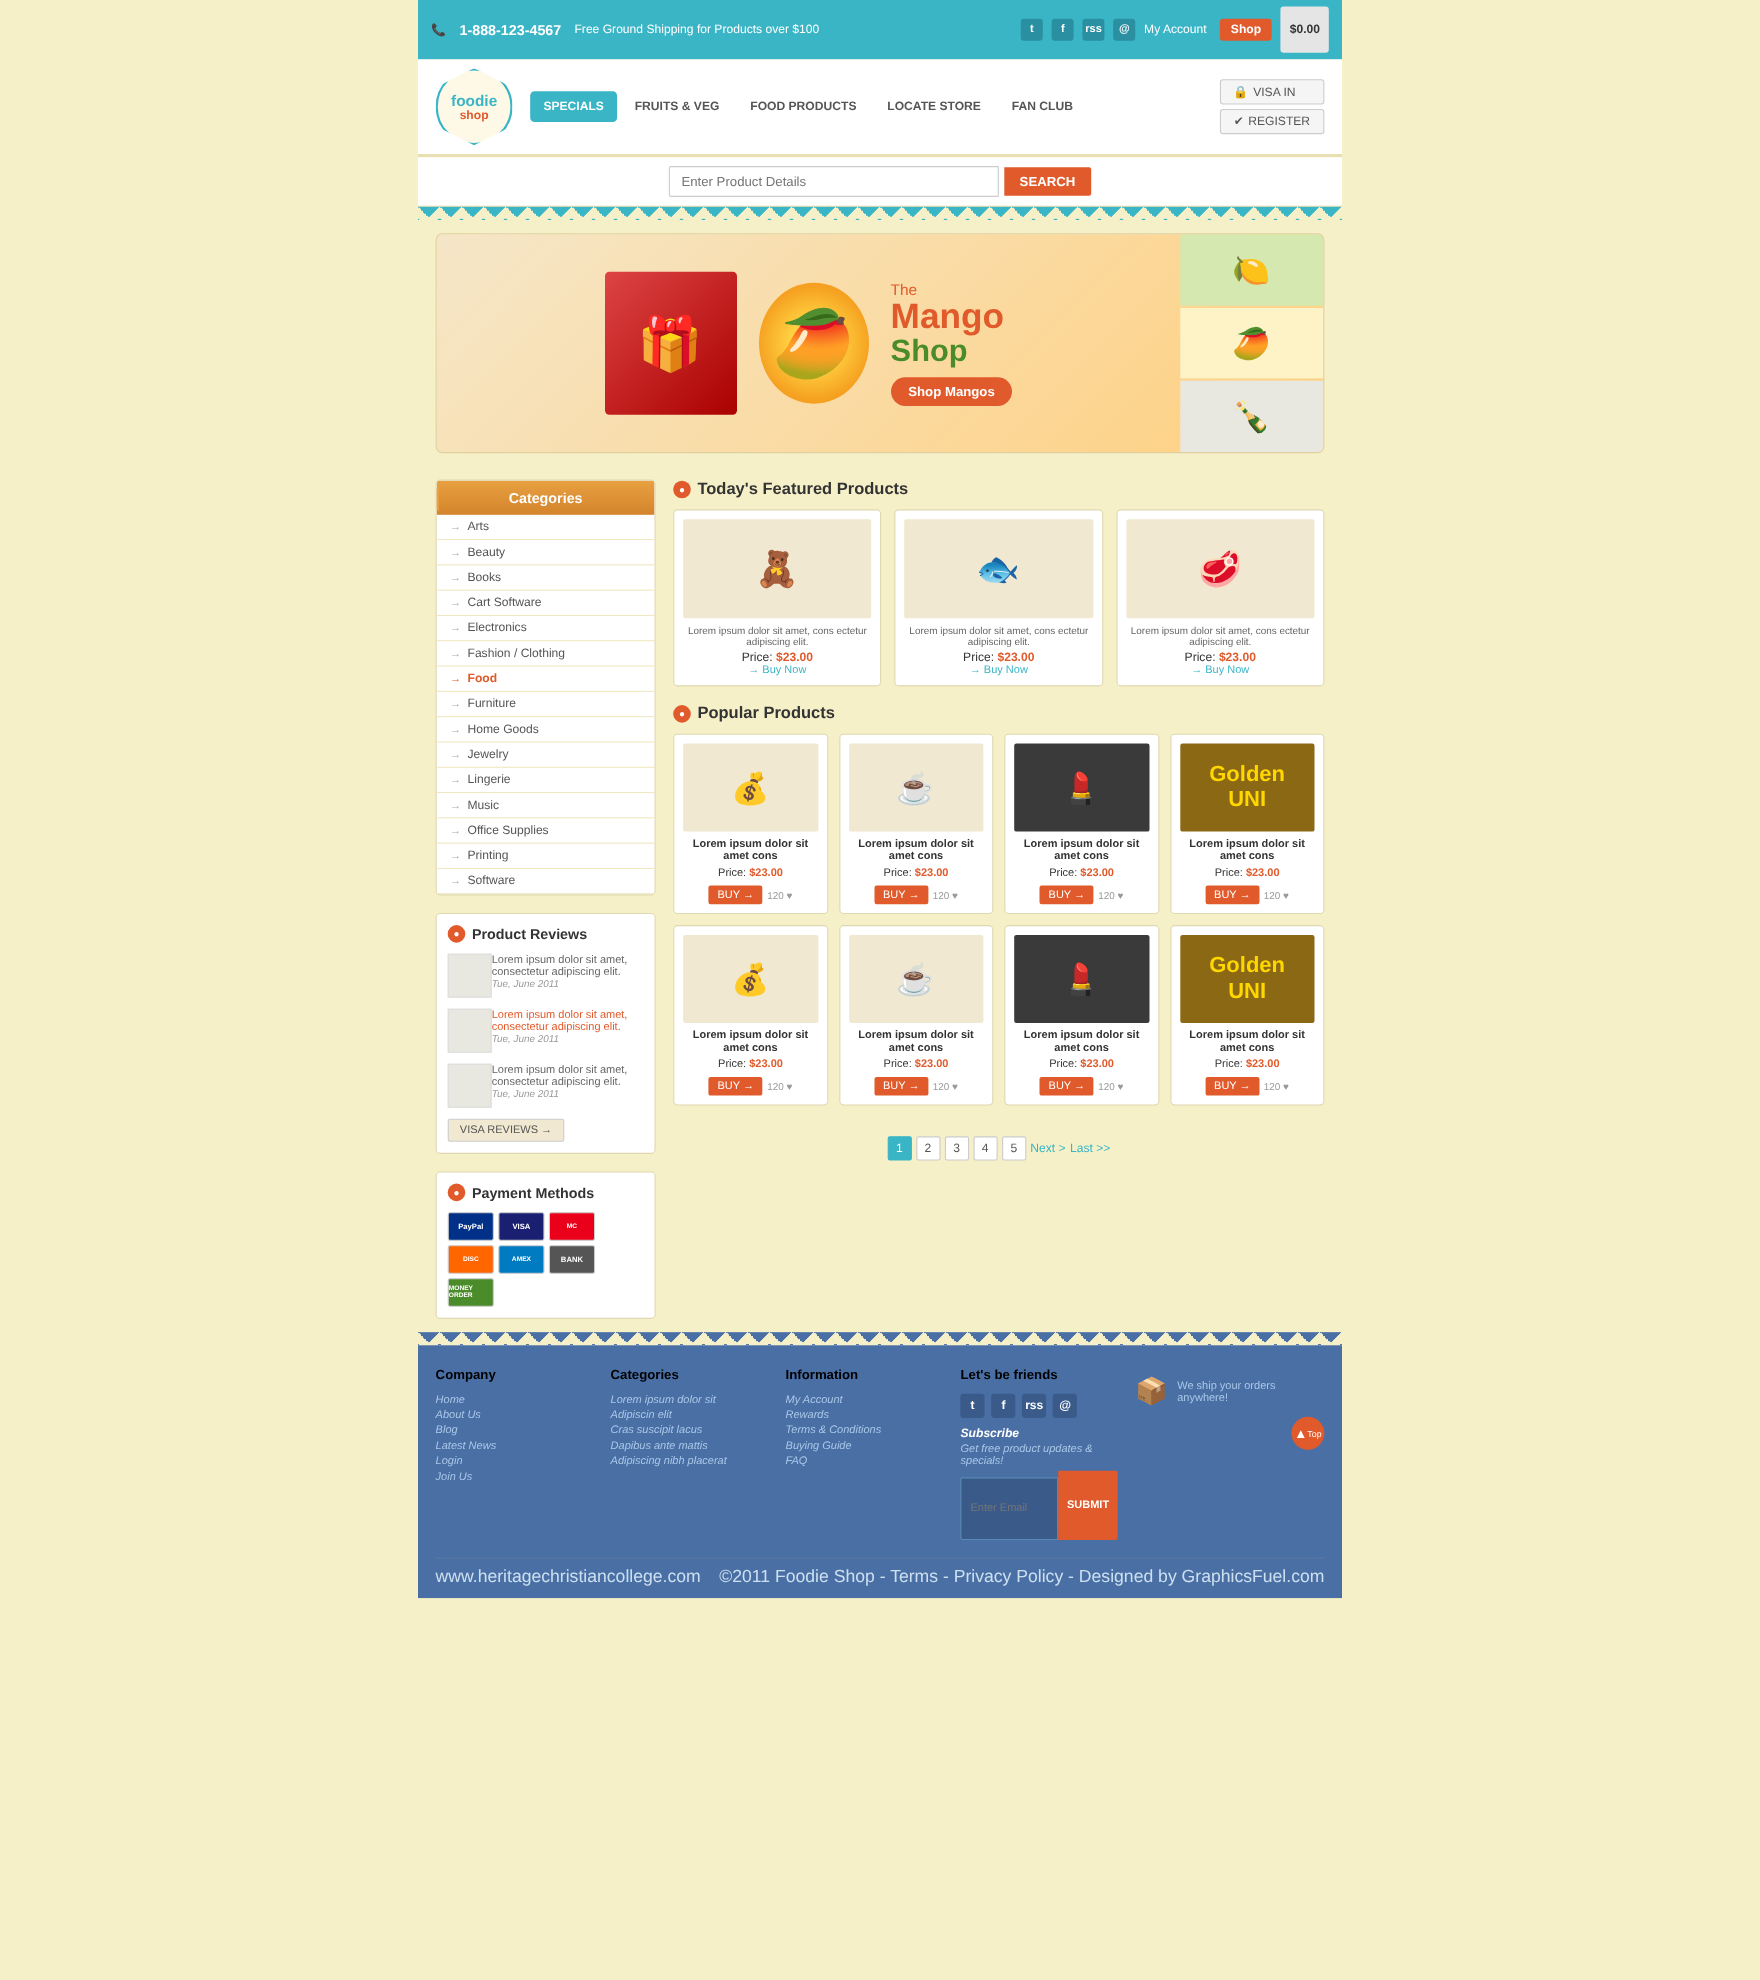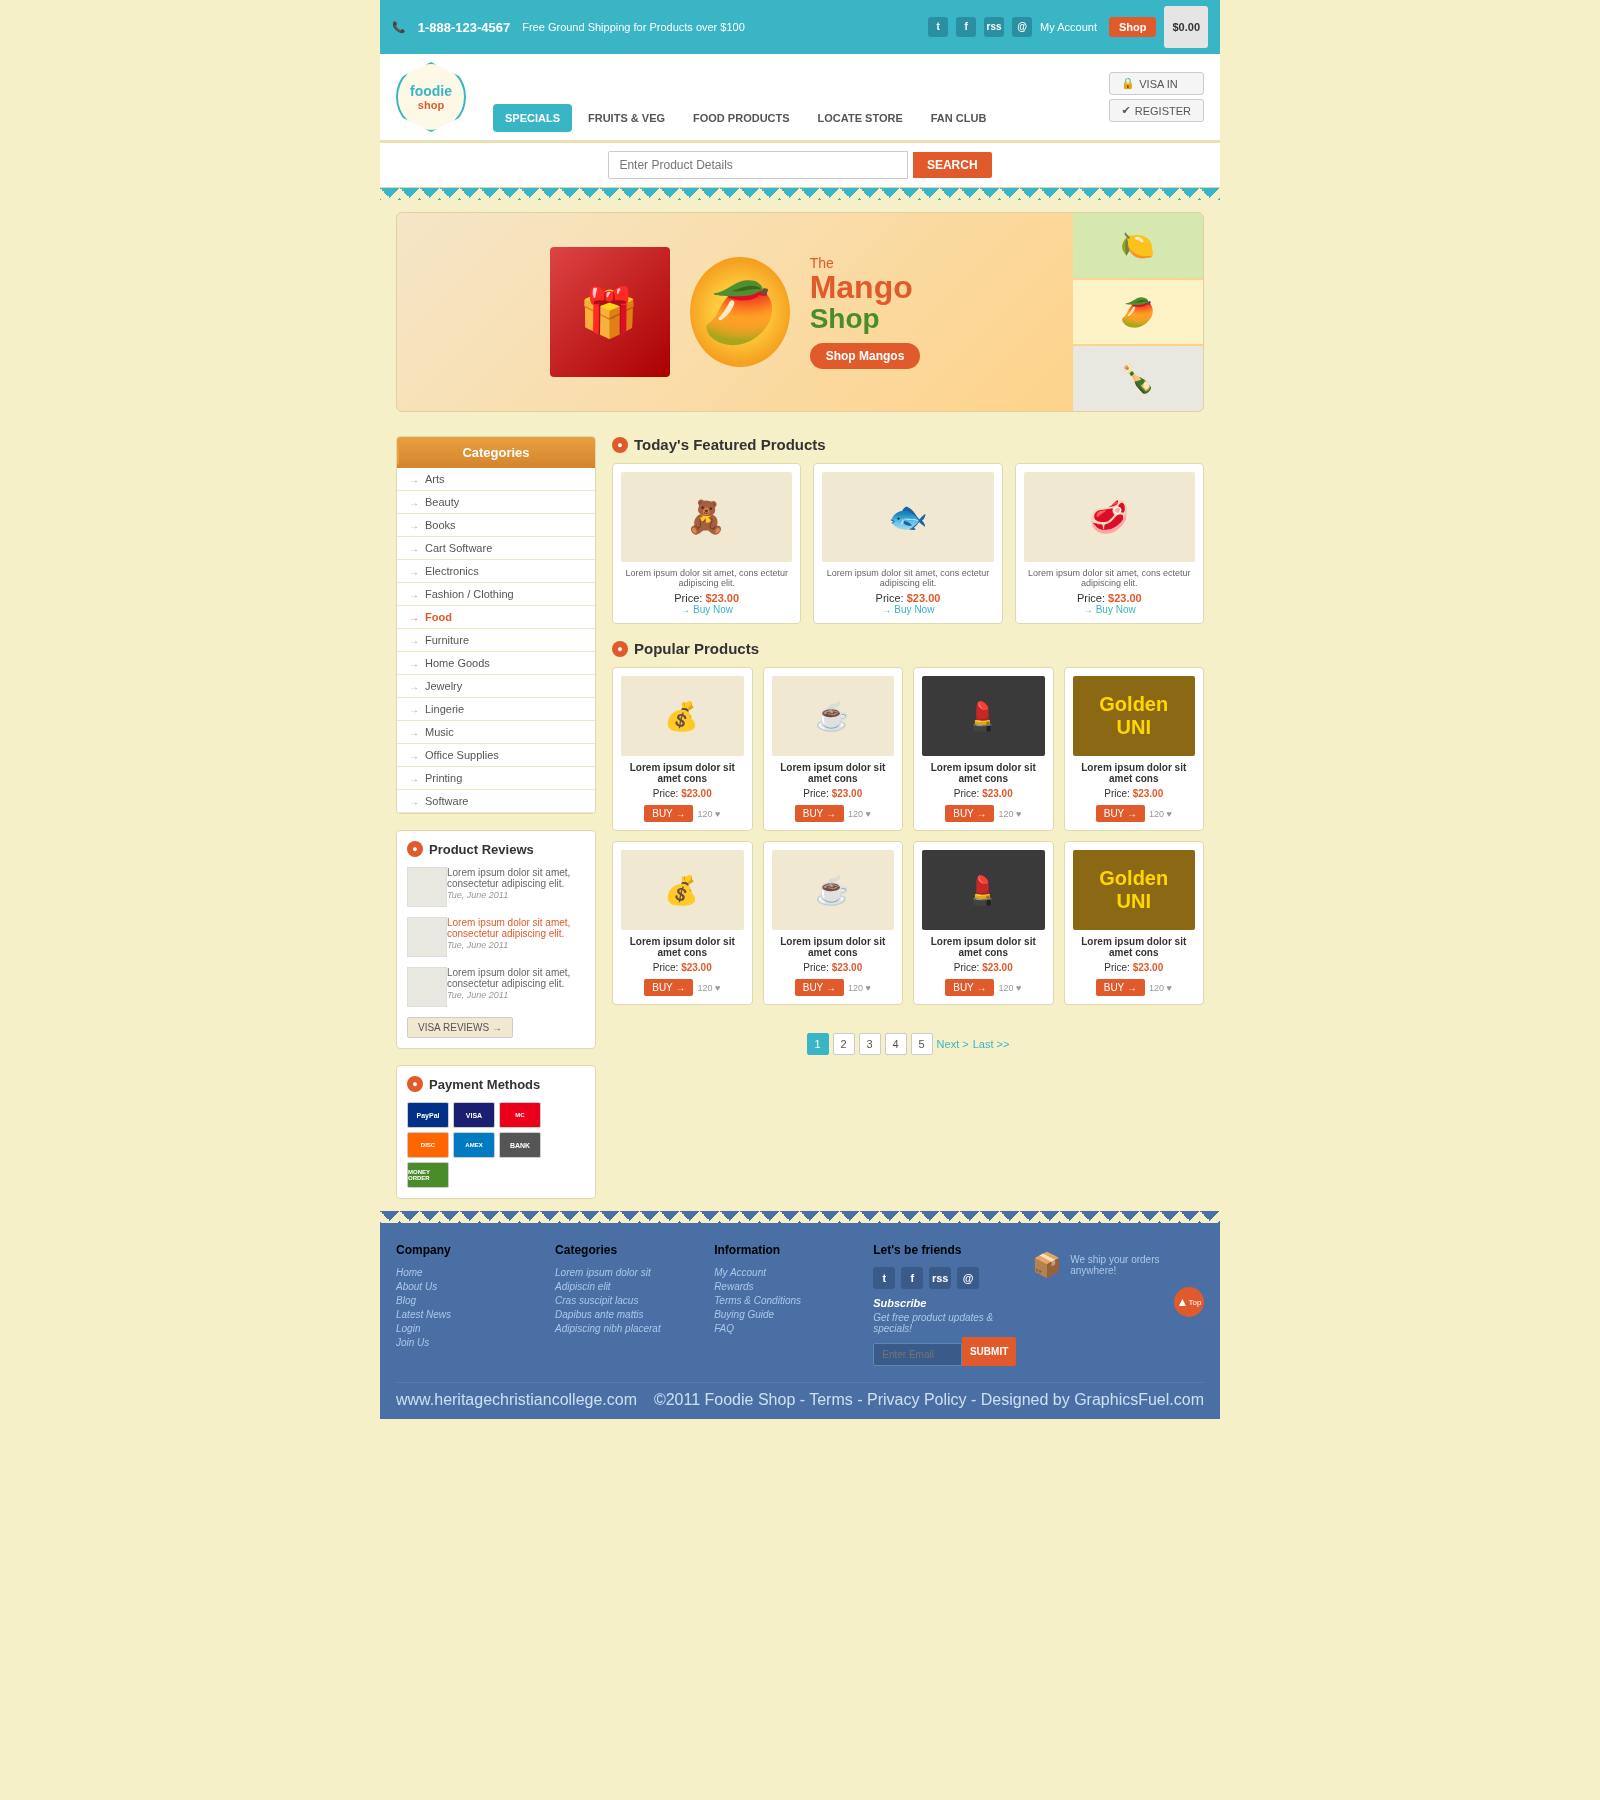--- a/index.html
+++ b/index.html
@@ -306,21 +306,21 @@
       font-size: 9px; font-weight: bold; color: #fff; margin: 0 auto 6px;
       text-align: center; line-height: 1.2;
     }
     .footer-social { display: flex; gap: 6px; margin-top: 6px; }
     .footer-social-icon {
       width: 22px; height: 22px; background: #3a5a8a; border-radius: 3px;
       display: flex; align-items: center; justify-content: center;
       font-size: 11px; color: #fff; font-weight: bold;
     }
     .subscribe-input {
-      width: 100%; padding: 5px 8px; font-size: 10px; border: 1px solid #5a8ab5;
+      width: 100%; padding: 22px 8px; font-size: 10px; border: 1px solid #5a8ab5;
       background: #3a5a8a; color: #fff; border-radius: 2px 0 0 2px; outline: none;
       margin-top: 6px;
     }
     .subscribe-btn {
       background: #e05a2b; color: #fff; border: none; padding: 5px 8px;
       font-size: 10px; cursor: pointer; border-radius: 0 2px 2px 0; font-weight: bold;
     }
     .subscribe-row { display: flex; }
     .footer-bottom {
       border-top: 1px solid #5a7aa0; padding-top: 8px;
@@ -352,21 +352,21 @@
     <span class="social-icon">f</span>
     <span class="social-icon">rss</span>
     <span class="social-icon">@</span>
     <a class="my-account-link">My Account</a>
     <button class="shop-btn">Shop</button>
     <span class="cart-total">$0.00</span>
   </div>
 </div>
 
 <div class="header">
-  <div style="display:flex;align-items:flex-end;gap:27px;">
+  <div style="display:flex;align-items:center;gap:16px;">
     <div class="logo">
       <span style="color:#3ab5c6;font-size:14px;font-weight:bold;">foodie</span>
       <span style="color:#e05a2b;font-size:11px;">shop</span>
     </div>
     <nav class="nav">
       <div class="nav-item active">SPECIALS</div>
       <div class="nav-item">FRUITS &amp; VEG</div>
       <div class="nav-item">FOOD PRODUCTS</div>
       <div class="nav-item">LOCATE STORE</div>
       <div class="nav-item">FAN CLUB</div>

